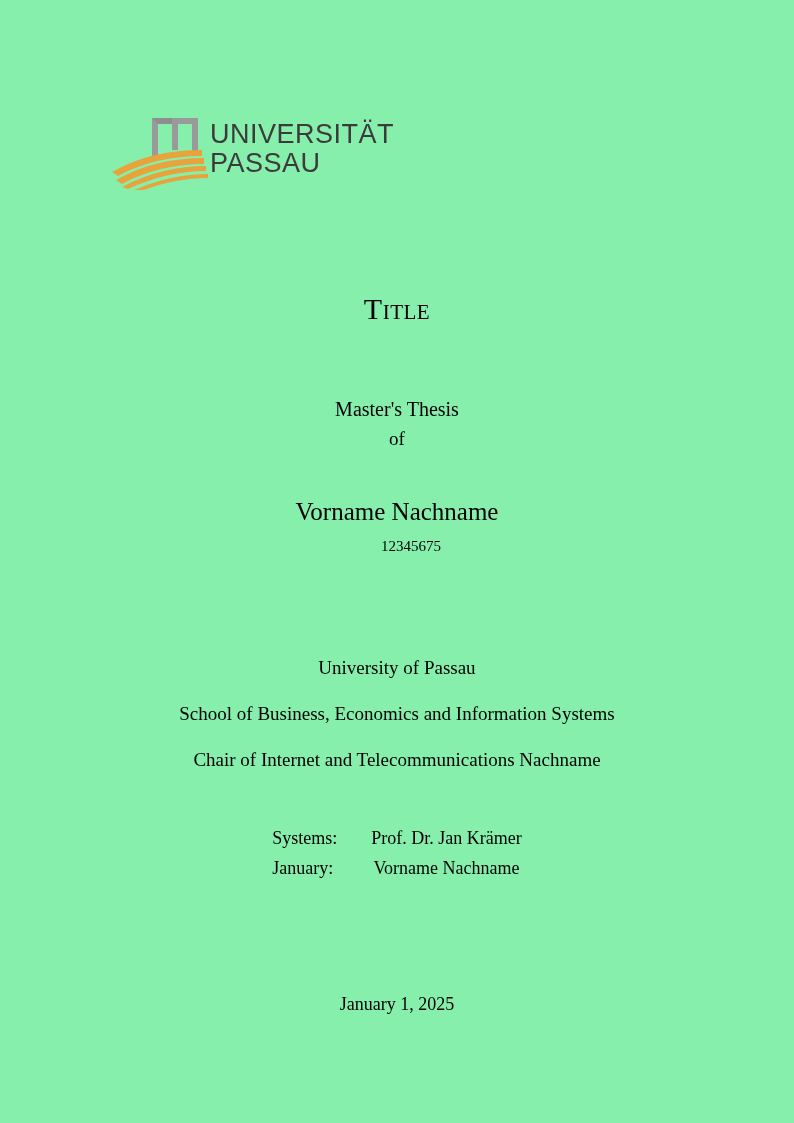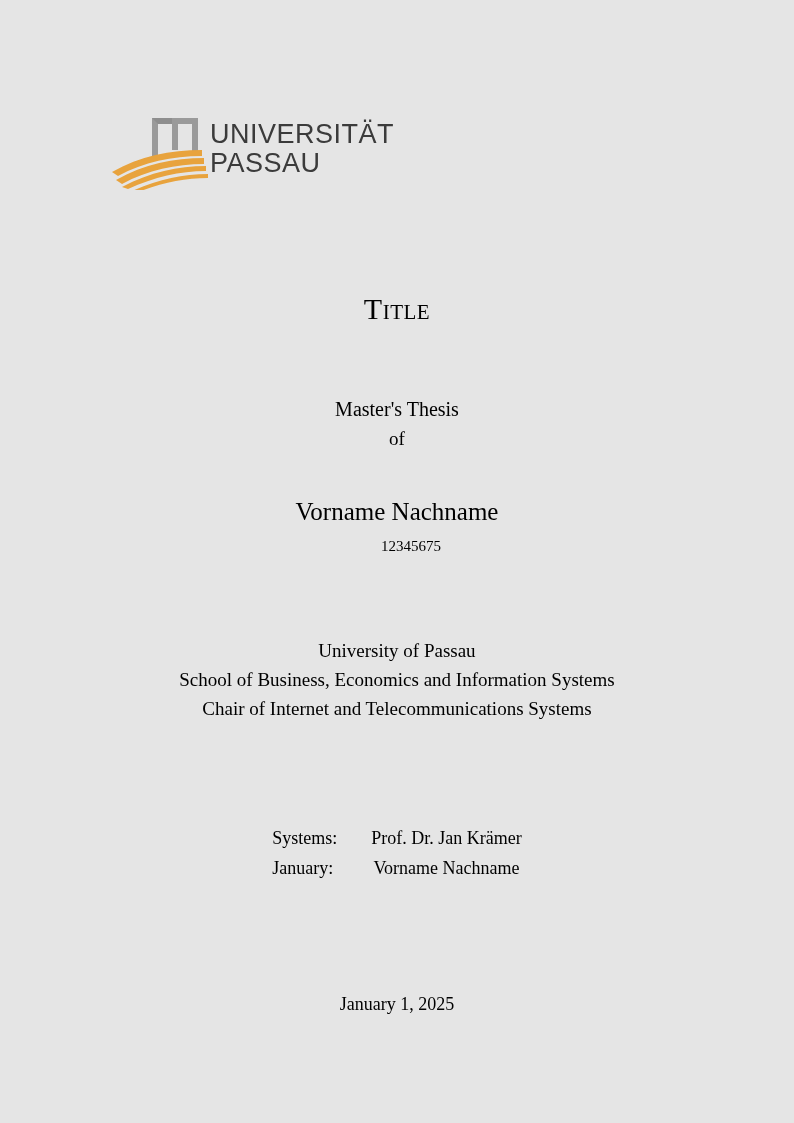--- a/index.html
+++ b/index.html
@@ -13,21 +13,21 @@
     position: relative;
     font-family: "Liberation Serif", serif;
     color: #000000;
     overflow: hidden;
   }
 
   .page {
     position: relative;
     width: 794px;
     height: 1123px;
-    background: #e5e5e5;
+    background: #86efac;
   }
 
   
   .logo-block {
     position: absolute;
     left: 110px;
     top: 110px;
     width: 300px;
     height: 80px;
   }
@@ -91,20 +91,21 @@
     position: absolute;
     left: 0;
     right: 0;
     top: 636px;
     text-align: center;
     font-size: 19px;
     line-height: 29px;
   }
   .institution div {
     white-space: nowrap;
+    margin-top: 17px;
   }
 
   
   .people {
     position: absolute;
     left: 0;
     right: 0;
     top: 828px;
     display: flex;
     justify-content: center;
@@ -167,21 +168,21 @@
 
   <div class="thesis-kind">Master's Thesis</div>
   <div class="thesis-of">of</div>
 
   <div class="author-name">Vorname Nachname</div>
   <div class="author-id">12345675</div>
 
   <div class="institution">
     <div>University of Passau</div>
     <div>School of Business, Economics and Information Systems</div>
-    <div>Chair of Internet and Telecommunications Systems</div>
+    <div>Chair of Internet and Telecommunications Nachname</div>
   </div>
 
   <div class="people">
     <table class="people-table">
       <tbody>
           <tr>
         <td class="people-label">Systems:</td>
         <td class="people-value">Prof. Dr. Jan Krämer</td>
       </tr>
       <tr>

